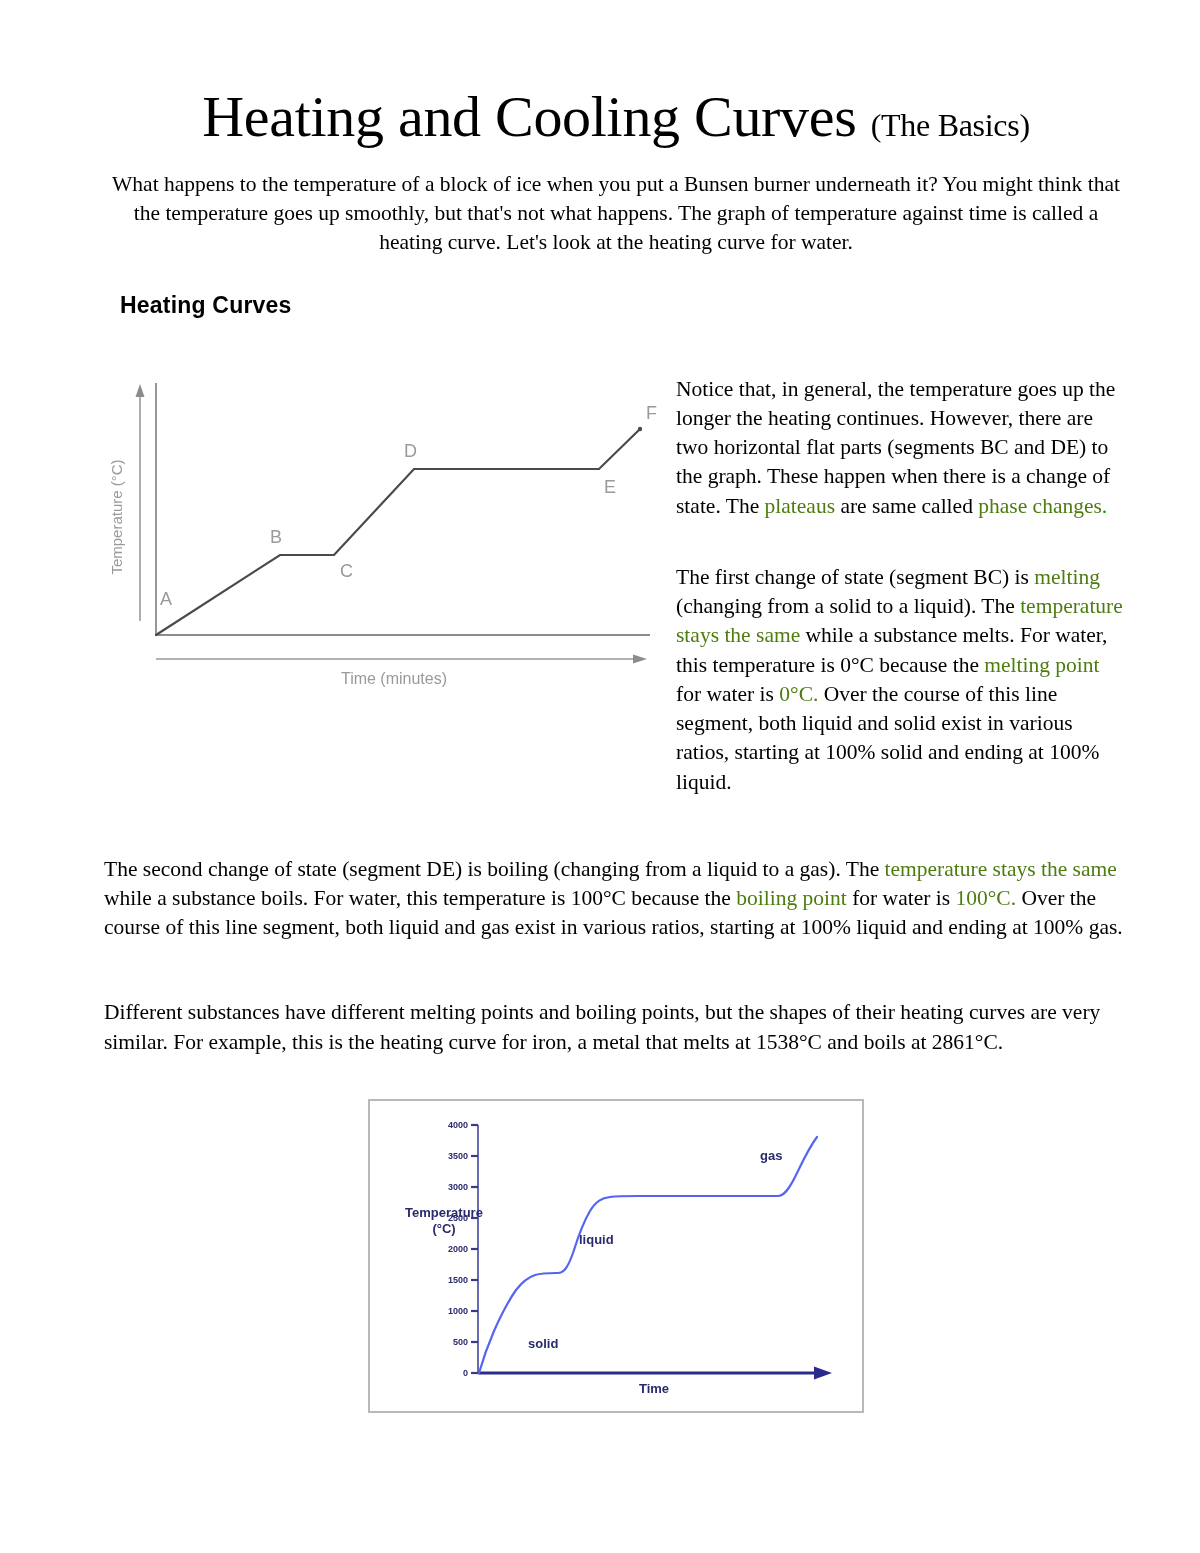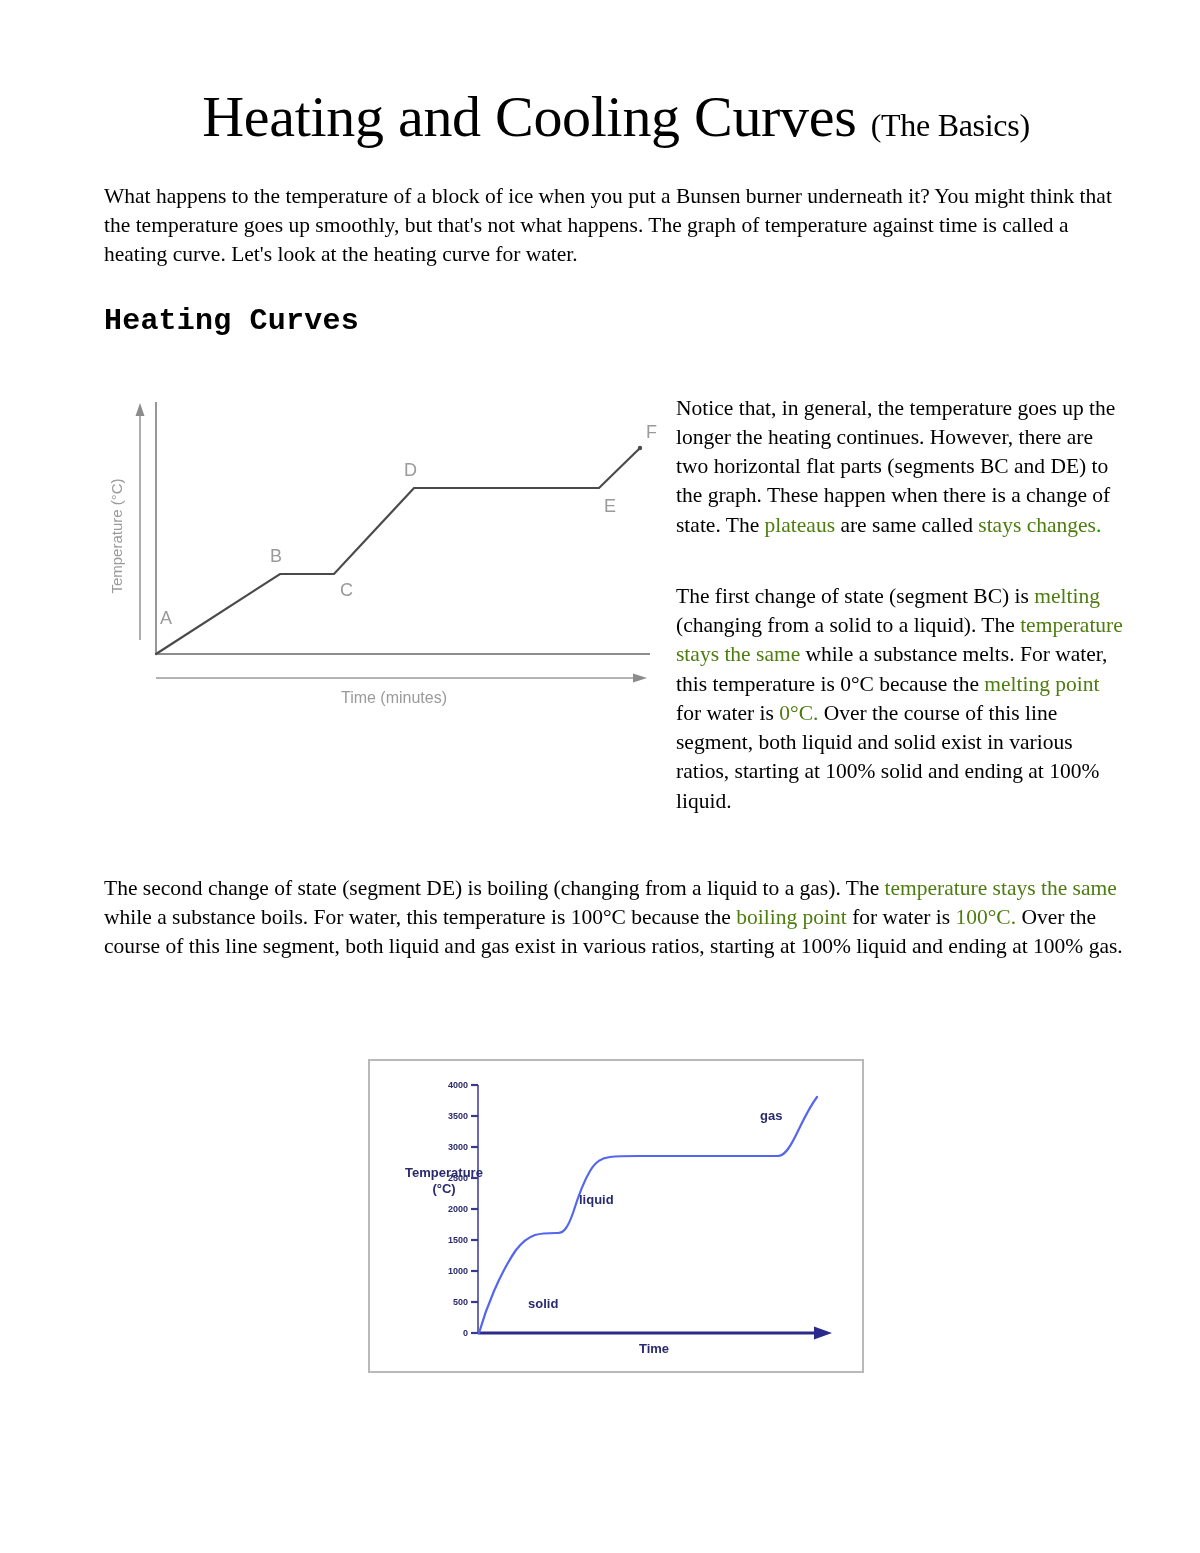--- a/index.html
+++ b/index.html
@@ -46,28 +46,29 @@
   }
 
   
   .para {
     font-size: 21.5px;
     line-height: 1.36;
     margin: 0;
     text-align: left;
   }
   .intro-para {
-    margin-top: 36px;
+    margin-top: 24px;
+    text-align: center;
   }
 
   h2.section-head {
-    font-family: Liberation Mono, monospace;
-    font-size: 30px;
+    font-family: Liberation Sans, sans-serif;
+    font-size: 23px;
     font-weight: bold;
-    margin: 34px 0 0 0;
+    margin: 34px 0 0 16px;
     letter-spacing: 0.2px;
   }
 
   .red   { color: #4d7c0f; }
   .blue  { color: #4d7c0f; }
   .green { color: #00A000; }
 
   
   .water-figure {
     float: left;
@@ -147,33 +148,34 @@
         <text x="56" y="238" font-family="Liberation Sans, DejaVu Sans, sans-serif" font-size="18" fill="#9a9a9a">A</text>
         <text x="166" y="176" font-family="Liberation Sans, DejaVu Sans, sans-serif" font-size="18" fill="#9a9a9a">B</text>
         <text x="236" y="210" font-family="Liberation Sans, DejaVu Sans, sans-serif" font-size="18" fill="#9a9a9a">C</text>
         <text x="300" y="90" font-family="Liberation Sans, DejaVu Sans, sans-serif" font-size="18" fill="#9a9a9a">D</text>
         <text x="500" y="126" font-family="Liberation Sans, DejaVu Sans, sans-serif" font-size="18" fill="#9a9a9a">E</text>
         <text x="542" y="52" font-family="Liberation Sans, DejaVu Sans, sans-serif" font-size="18" fill="#9a9a9a">F</text>
       </svg>
     </div>
 
     <div class="right-col">
-      <p class="para"><span>Notice that, in general, the temperature goes up the longer the heating continues. However, there are two horizontal flat parts (segments BC and DE) to the graph. These happen when there is a change of state. The </span><span class="red">plateaus</span><span> are same called </span><span class="red">stays changes</span><span class="green">.</span></p>
+      <p class="para"><span>Notice that, in general, the temperature goes up the longer the heating continues. However, there are two horizontal flat parts (segments BC and DE) to the graph. These happen when there is a change of state. The </span><span class="red">plateaus</span><span> are same called </span><span class="red">phase changes</span><span class="green">.</span></p>
 
       <p class="para"><span>The first change of state (segment BC) is </span><span class="blue">melting</span><span> (changing from a solid to a liquid). The </span><span class="blue">temperature stays the same</span><span> while a substance melts. For water, this temperature is 0°C because the </span><span class="blue">melting point</span><span> for water is </span><span class="blue">0°C.</span><span>  Over the course of this line segment, both liquid and solid exist in various ratios, starting at 100% solid and ending at 100% liquid.</span></p>
     </div>
 
     <div class="wrap-tail"></div>
 
     <div class="para-spacer"></div>
 
     <p class="para"><span>The second change of state (segment DE) is boiling (changing from a liquid to a gas). The </span><span class="red">temperature stays the same</span><span> while a substance boils. For water, this temperature is 100°C because the </span><span class="red">boiling point</span><span> for water is </span><span class="red">100°C.</span><span>  Over the course of this line segment, both liquid and gas exist in various ratios, starting at 100% liquid and ending at 100% gas.</span></p>
 
     <div class="para-spacer"></div>
 
+    <p class="para">Different substances have different melting points and boiling points, but the shapes of their heating curves are very similar. For example, this is the heating curve for iron, a metal that melts at 1538°C and boils at 2861°C.</p>
 
     <div class="iron-figure-wrap">
       <div class="iron-figure">
         <svg width="488" height="306" viewBox="0 0 488 306">
 
           <line x1="108" y1="24" x2="108" y2="272" stroke="#6A6AB0" stroke-width="2"></line>
 
           <g stroke="#3A3A8C" stroke-width="2.2">
             <line x1="101" y1="272" x2="108" y2="272"></line>
             <line x1="101" y1="241" x2="108" y2="241"></line>

